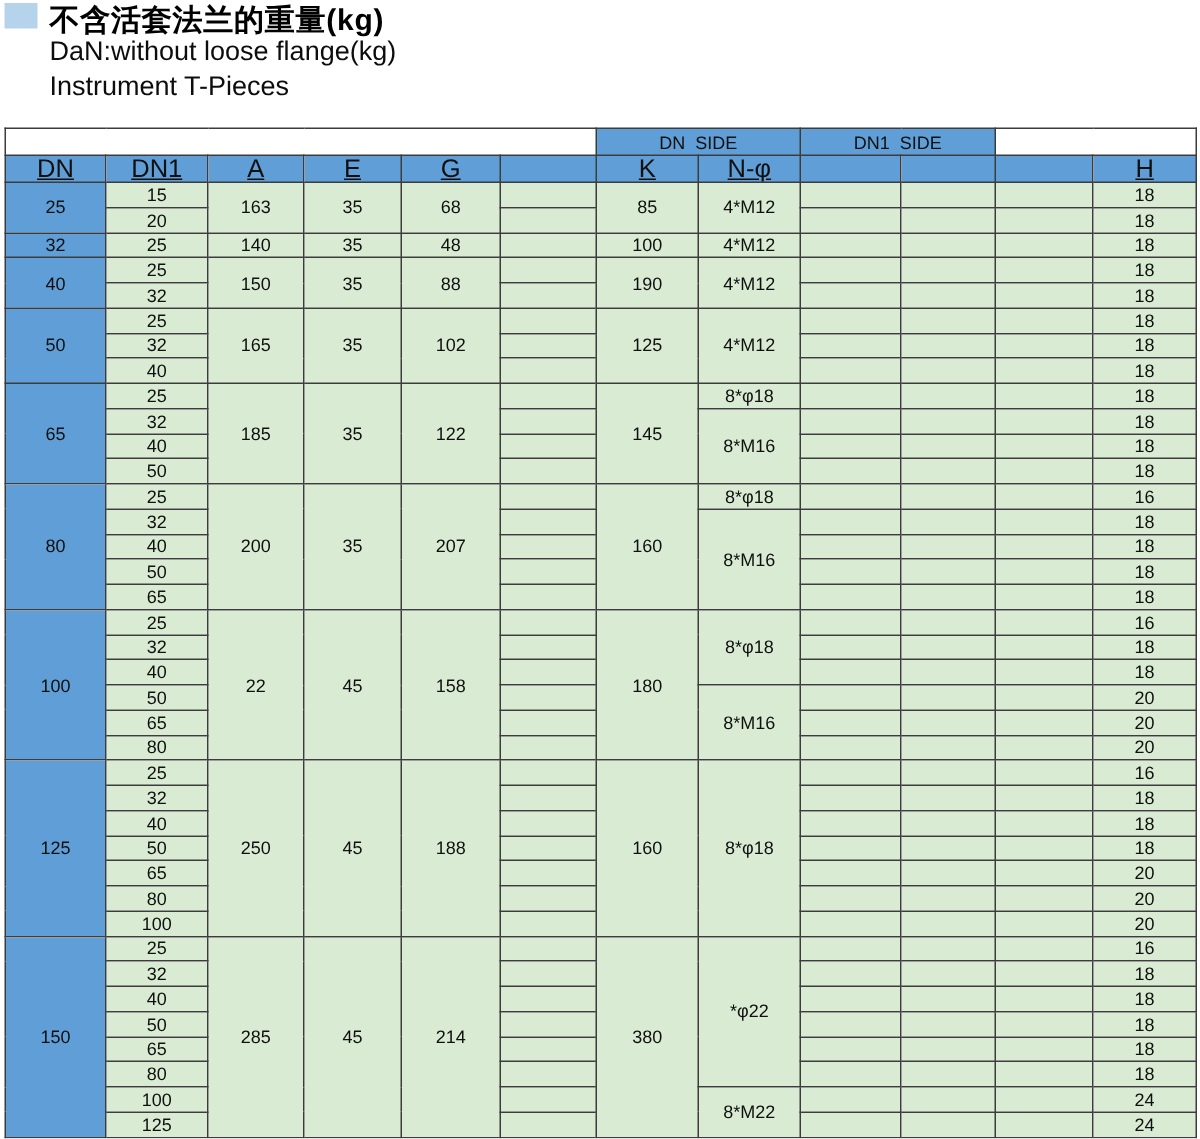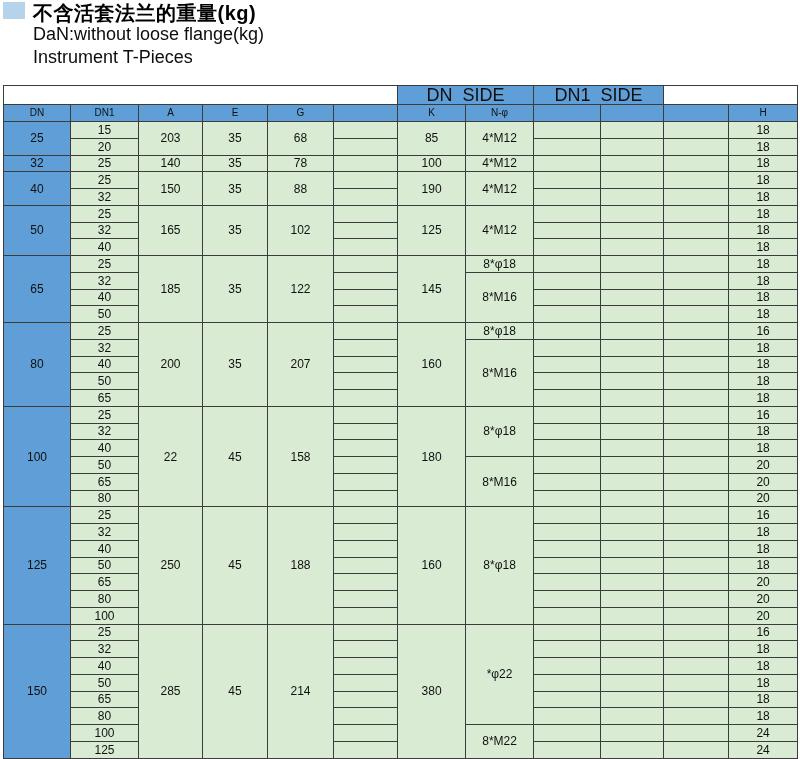--- a/index.html
+++ b/index.html
@@ -13,23 +13,23 @@
   .sub1 { top: 24px; }
   .sub2 { top: 47px; }
 
   table.spec { position: absolute; left: 3px; top: 85px; width: 794px; border-collapse: collapse; table-layout: fixed; }
   table.spec td { border: 1px solid var(--grid, #3c3c3c); padding: 0; font-size: 12px; line-height: 1;
                   text-align: center; vertical-align: middle; color: #101010; overflow: hidden; }
   td.nob { border: none; background: #fff; }
   .blue  { background: var(--blue, #5f9ed6); }
   .green { background: var(--green, #d9ecd3); }
   tr.band { height: 18px; }
-  tr.band td { font-size: 18px; white-space: pre; }
+  tr.band td { font-size: 12px; white-space: pre; }
   tr.cols { height: 17px; }
-  tr.cols td { font-size: 10px; }
+  tr.cols td { font-size: 17px; text-decoration: underline; }
   tbody tr { height: 16.76px; }
 </style>
 </head>
 <body>
 
 <div class="page">
   <div class="bullet"></div>
   <div class="title-cn">不含活套法兰的重量(kg)</div>
   <div class="sub sub1">DaN:without loose flange(kg)</div>
   <div class="sub sub2">Instrument T-Pieces</div>
@@ -68,21 +68,21 @@
           <td class="blue"></td>
           <td class="blue"></td>
           <td class="blue"></td>
           <td class="blue">H</td>
         </tr>
     </thead>
     <tbody id="tbody">
         <tr>
           <td class="blue" rowspan="2">25</td>
           <td class="green">15</td>
-          <td class="green" rowspan="2">203</td>
+          <td class="green" rowspan="2">163</td>
           <td class="green" rowspan="2">35</td>
           <td class="green" rowspan="2">68</td>
           <td class="green"></td>
           <td class="green" rowspan="2">85</td>
           <td class="green" rowspan="2">4*M12</td>
           <td class="green"></td>
           <td class="green"></td>
           <td class="green"></td>
           <td class="green">18</td>
         </tr>
@@ -92,21 +92,21 @@
           <td class="green"></td>
           <td class="green"></td>
           <td class="green"></td>
           <td class="green">18</td>
         </tr>
         <tr>
           <td class="blue">32</td>
           <td class="green">25</td>
           <td class="green">140</td>
           <td class="green">35</td>
-          <td class="green">78</td>
+          <td class="green">48</td>
           <td class="green"></td>
           <td class="green">100</td>
           <td class="green">4*M12</td>
           <td class="green"></td>
           <td class="green"></td>
           <td class="green"></td>
           <td class="green">18</td>
         </tr>
         <tr>
           <td class="blue" rowspan="2">40</td>

